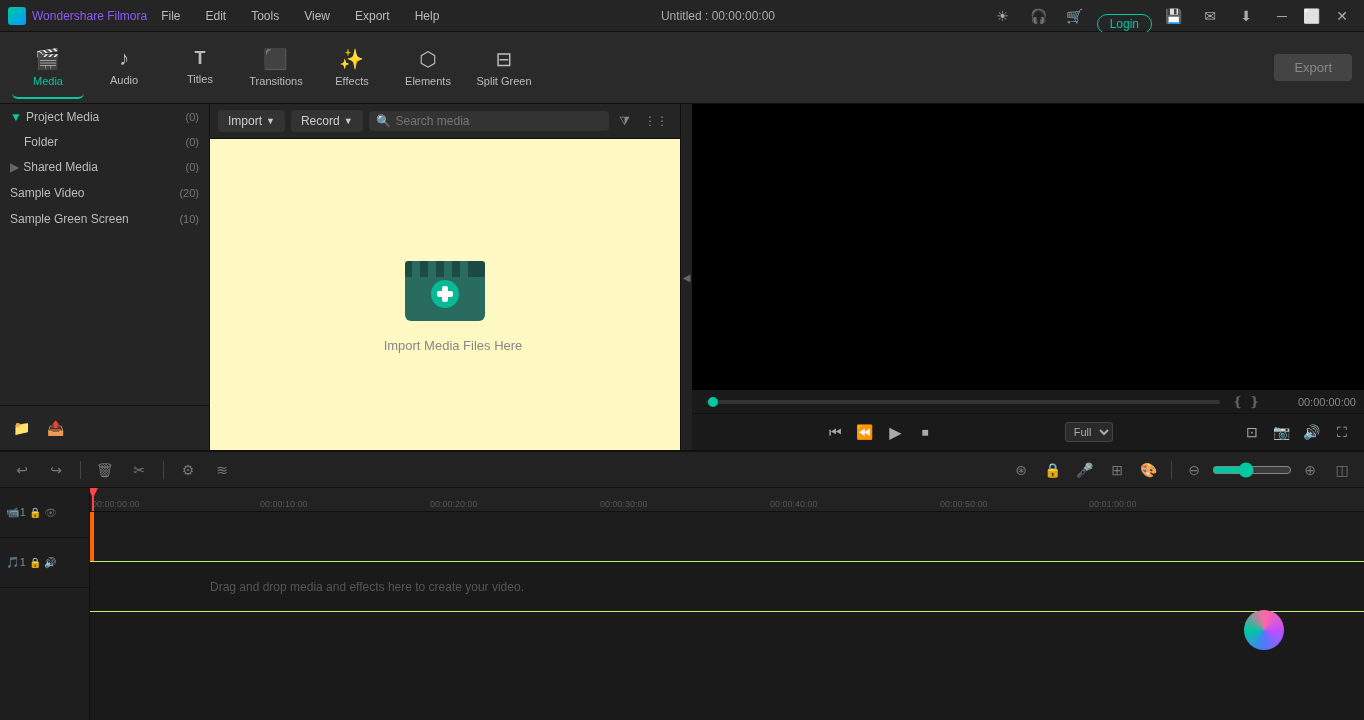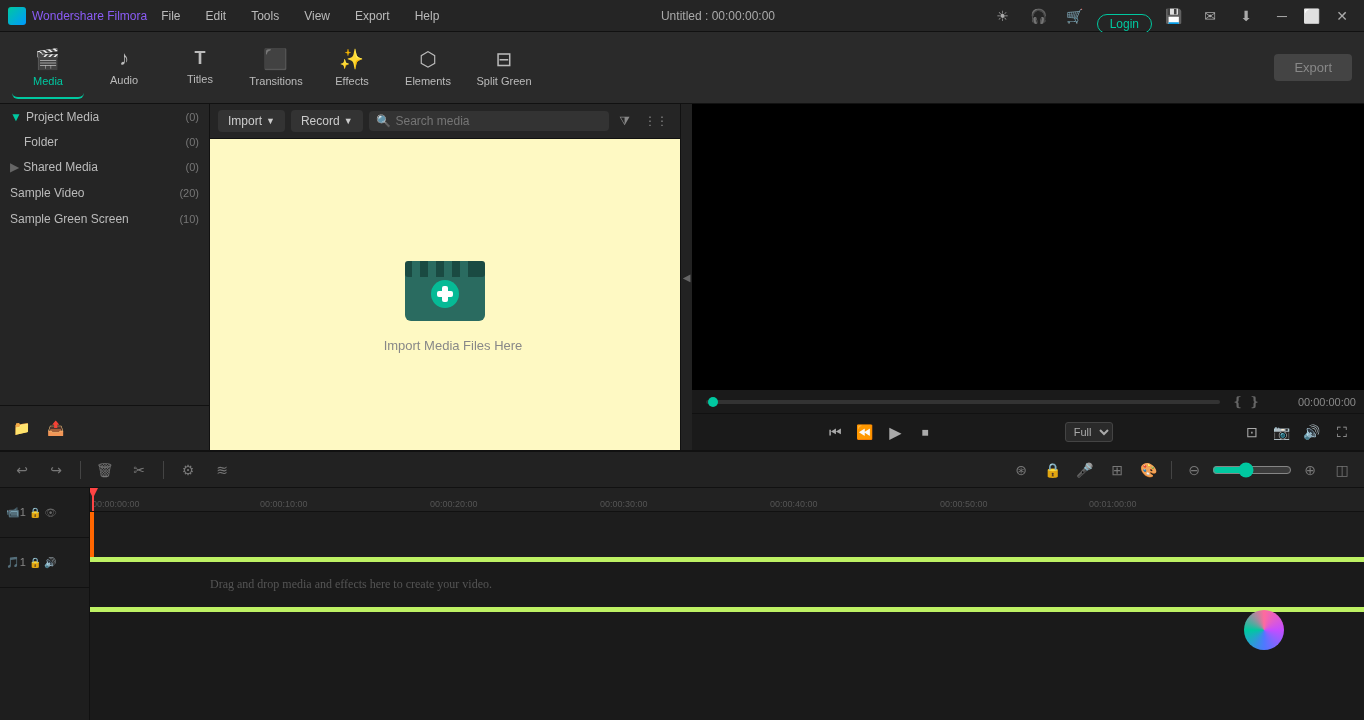--- a/index.html
+++ b/index.html
@@ -70,21 +70,21 @@
     .timeline-content { display: flex; flex: 1; overflow: hidden; }
     .timeline-tracks-label { width: 90px; background: #1e1e1e; border-right: 1px solid #111; display: flex; flex-direction: column; }
     .track-label { height: 50px; display: flex; align-items: center; padding: 0 6px; gap: 4px; border-bottom: 1px solid #111; color: #666; font-size: 11px; }
     .track-label-icons { display: flex; gap: 2px; align-items: center; }
     .track-icon { font-size: 10px; cursor: pointer; color: #666; }
 
     .timeline-ruler-area { flex: 1; display: flex; flex-direction: column; overflow: hidden; }
     .timeline-ruler { height: 24px; background: #222; border-bottom: 1px solid #111; display: flex; align-items: flex-end; padding-bottom: 2px; position: relative; overflow: hidden; }
     .ruler-mark { position: absolute; color: #555; font-size: 9px; }
     .timeline-tracks { flex: 1; position: relative; background: #1a1a1a; }
-    .track-row { height: 50px; border-bottom: 5px solid #bef264; position: relative; display: flex; align-items: center; font-family: Liberation Serif, serif; }
+    .track-row { height: 50px; border-bottom: 1px solid #bef264; position: relative; display: flex; align-items: center; }
     .track-row:first-child { background: #1d1d1d; }
     .drag-drop-text { position: absolute; left: 120px; color: #555; font-size: 12px; }
     .filmora-logo { position: absolute; right: 80px; bottom: 70px; width: 40px; height: 40px; border-radius: 50%; background: conic-gradient(#ff6b9d, #c44dff, #4d79ff, #00c8a0, #ff6b9d); }
 
     
     .collapse-btn { width: 12px; background: #222; display: flex; align-items: center; justify-content: center; cursor: pointer; color: #666; font-size: 10px; border-left: 1px solid #111; }
   </style>
 </head>
 <body>
 

